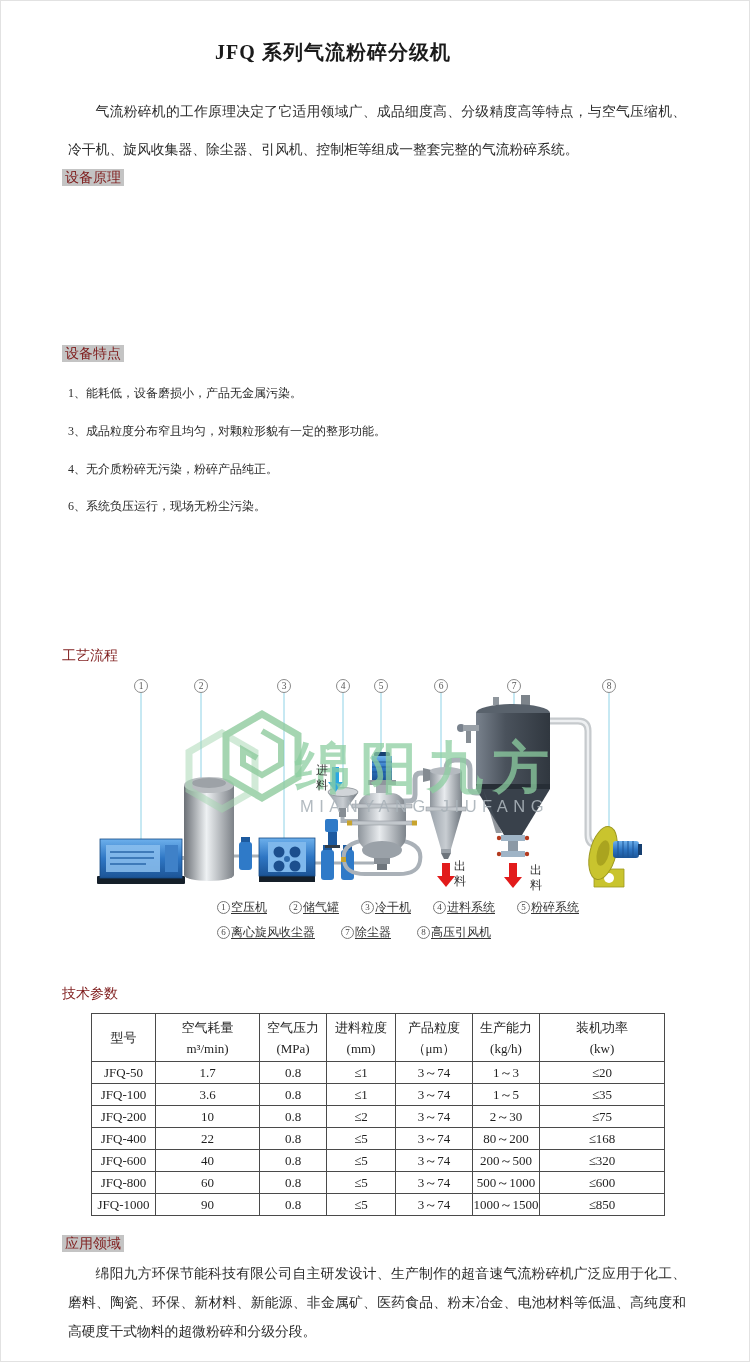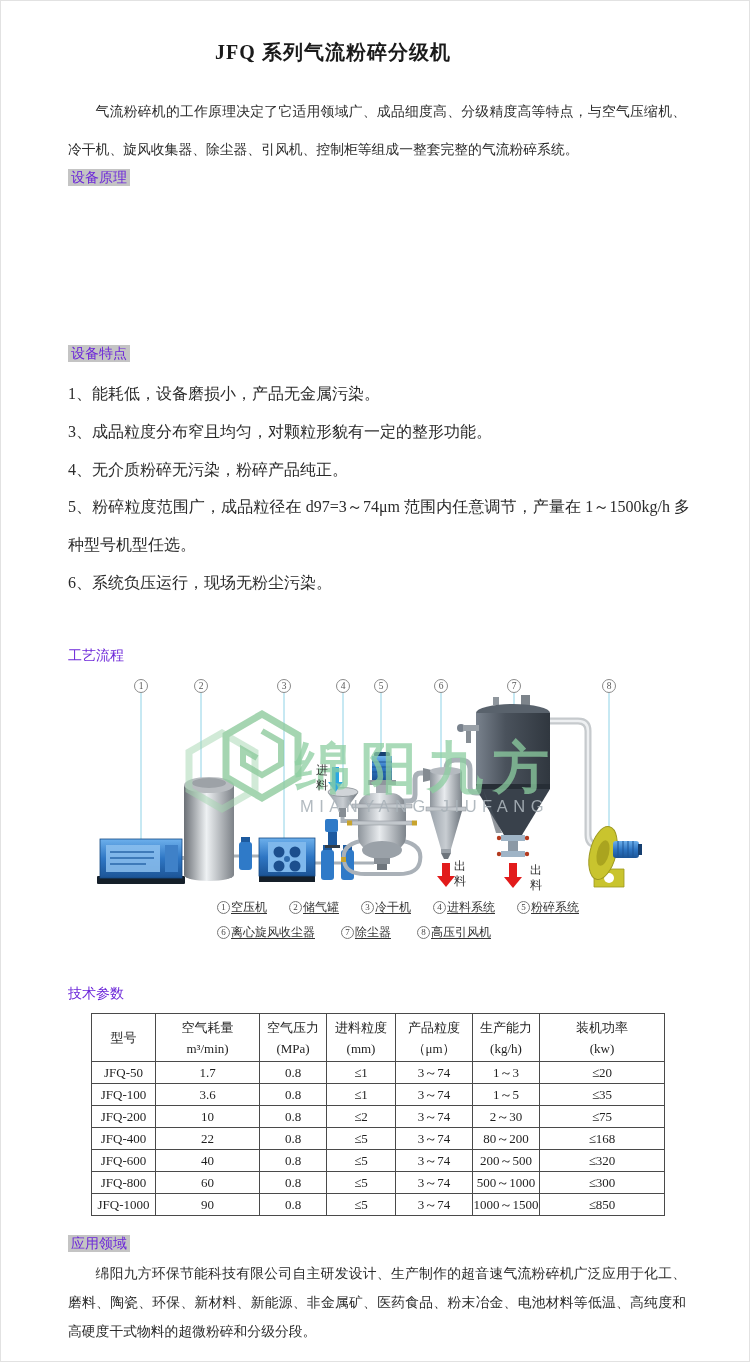--- a/index.html
+++ b/index.html
@@ -15,31 +15,31 @@
     font-size:20px; font-weight:bold; letter-spacing:1px; color:#1a1a1a;
   }
   .para {
     left:67px; width:618px; font-size:13.8px; text-align:justify;
     text-indent:2em; color:#2b2b2b;
   }
   .p-intro { top:92px;  line-height:38px; }
   .p-principle { top:198px; line-height:28.6px; }
   .p-application { top:1258px; line-height:29px; }
   .sec-head {
-    left:67px; font-size:14px; color:#6d28d9; white-space:nowrap;
+    left:61px; font-size:14px; color:#7f1d1d; white-space:nowrap;
   }
   .sec-head.hl span.hl-bg { background:#c4c4c4; padding:1px 3px; }
   .h-principle { top:168px; }
   .h-features { top:344px; }
   .h-process { top:646px; }
   .h-params { top:984px; }
   .h-application { top:1234px; }
   .features { top:374px; left:67px; width:622px; }
   .features p {
-    font-size:16px; line-height:37.8px; text-align:justify; color:#2b2b2b;
+    font-size:12px; line-height:37.8px; text-align:justify; color:#2b2b2b;
   }
   
   .diagram { top:672px; left:88px; width:585px; height:290px; }
   .diagram svg.machines { position:absolute; left:0; top:0; z-index:1; }
   .wm { position:absolute; z-index:2; pointer-events:none; }
   .wm-logo { left:78px; top:28px; }
   .wm-cn {
     left:206px; top:58px; font-size:56px; font-weight:bold; letter-spacing:10px;
     color:rgba(140,205,160,0.75); white-space:nowrap;
   }
@@ -93,21 +93,20 @@
     <span class="hl-bg">设备原理</span>
   </div>
 
   <div class="abs sec-head hl h-features">
     <span class="hl-bg">设备特点</span>
   </div>
   <div class="abs features">
       <p>1、能耗低，设备磨损小，产品无金属污染。</p>
       <p>3、成品粒度分布窄且均匀，对颗粒形貌有一定的整形功能。</p>
       <p>4、无介质粉碎无污染，粉碎产品纯正。</p>
-      <p>5、粉碎粒度范围广，成品粒径在 d97=3～74μm 范围内任意调节，产量在 1～1500kg/h 多种型号机型任选。</p>
       <p>6、系统负压运行，现场无粉尘污染。</p>
     </div>
 
   <div class="abs sec-head h-process">工艺流程</div>
 
   <div class="abs diagram">
 
     <svg class="machines" width="585" height="290" viewBox="0 0 585 290">
       <defs>
         <linearGradient id="gBlue" x1="0" y1="0" x2="0" y2="1">
@@ -390,21 +389,21 @@
             <td>200～500</td>
             <td>≤320</td>
           </tr>
           <tr>
             <td>JFQ-800</td>
             <td>60</td>
             <td>0.8</td>
             <td>≤5</td>
             <td>3～74</td>
             <td>500～1000</td>
-            <td>≤300</td>
+            <td>≤600</td>
           </tr>
           <tr>
             <td>JFQ-1000</td>
             <td>90</td>
             <td>0.8</td>
             <td>≤5</td>
             <td>3～74</td>
             <td>1000～1500</td>
             <td>≤850</td>
           </tr>

